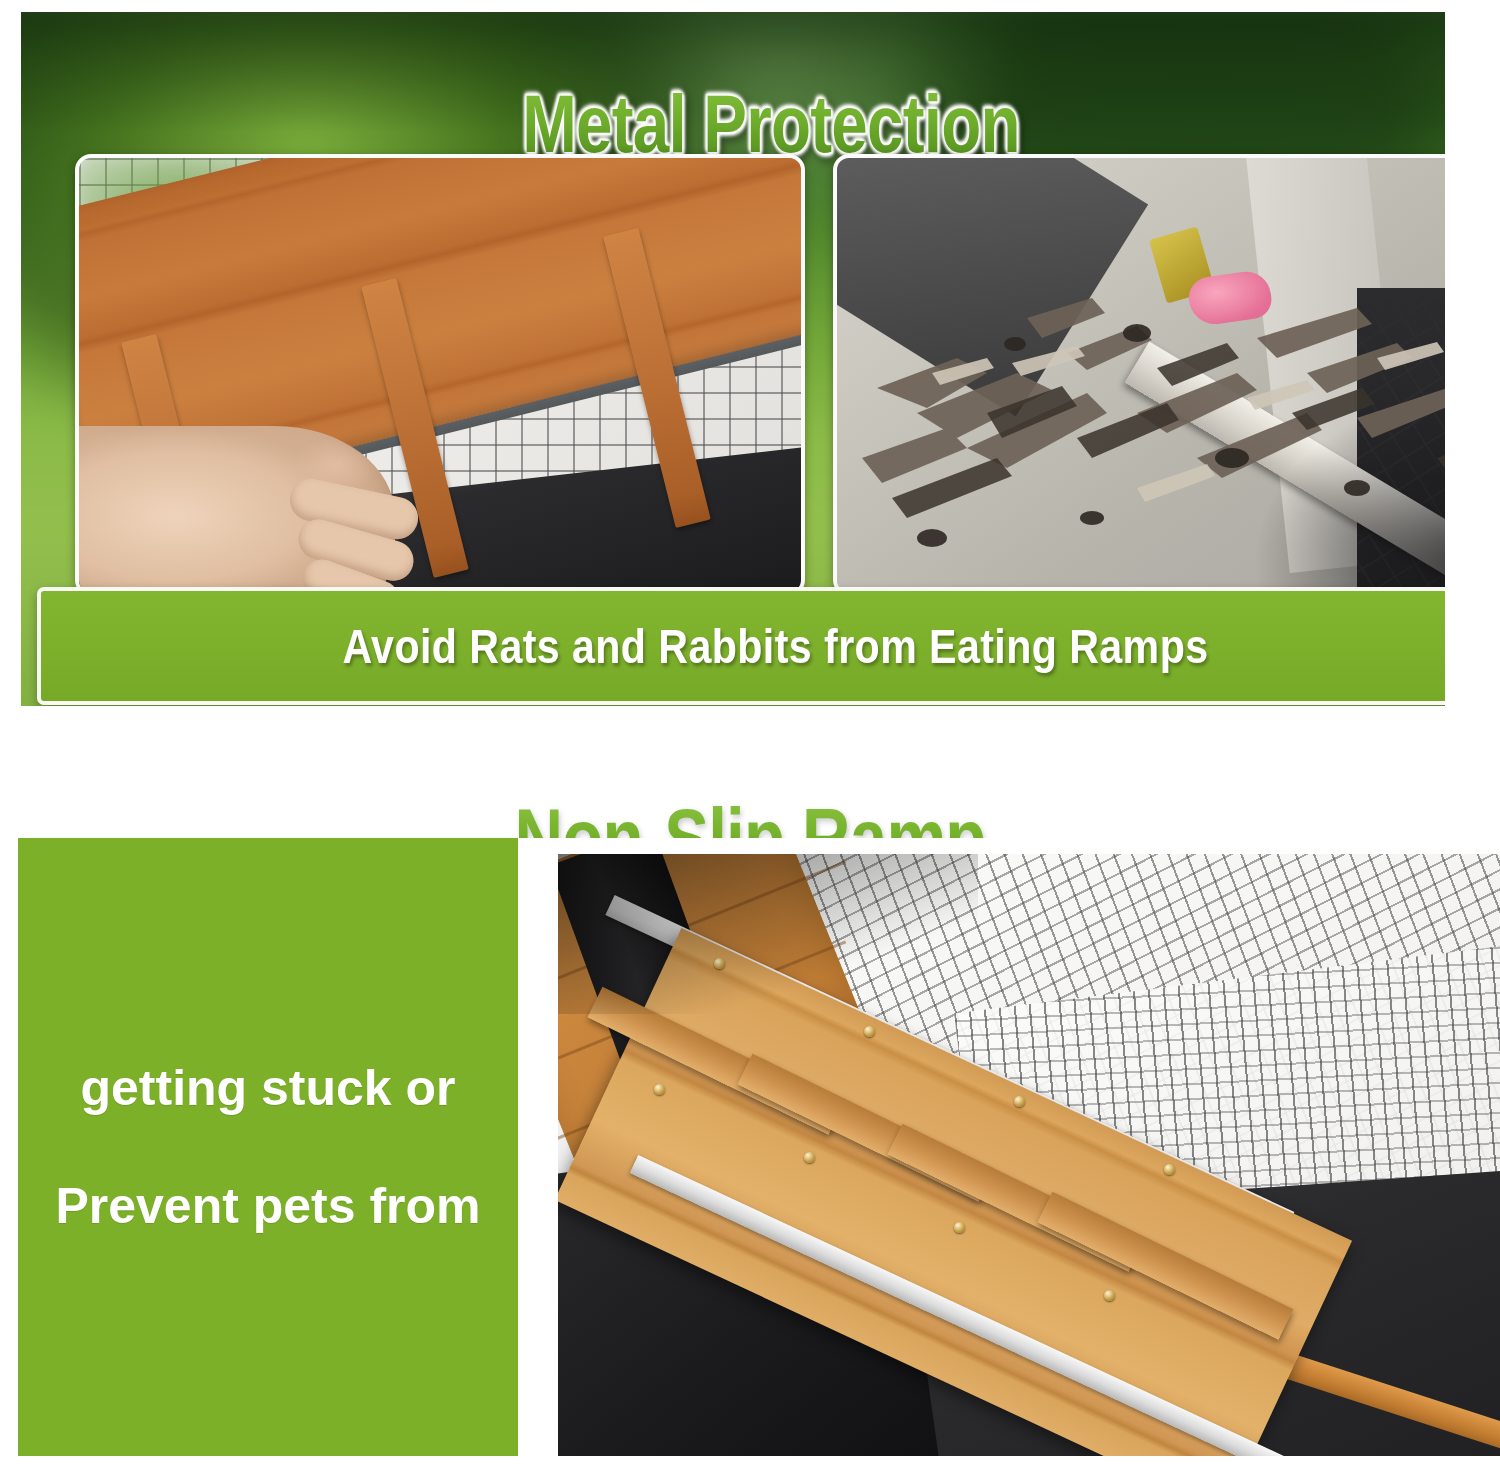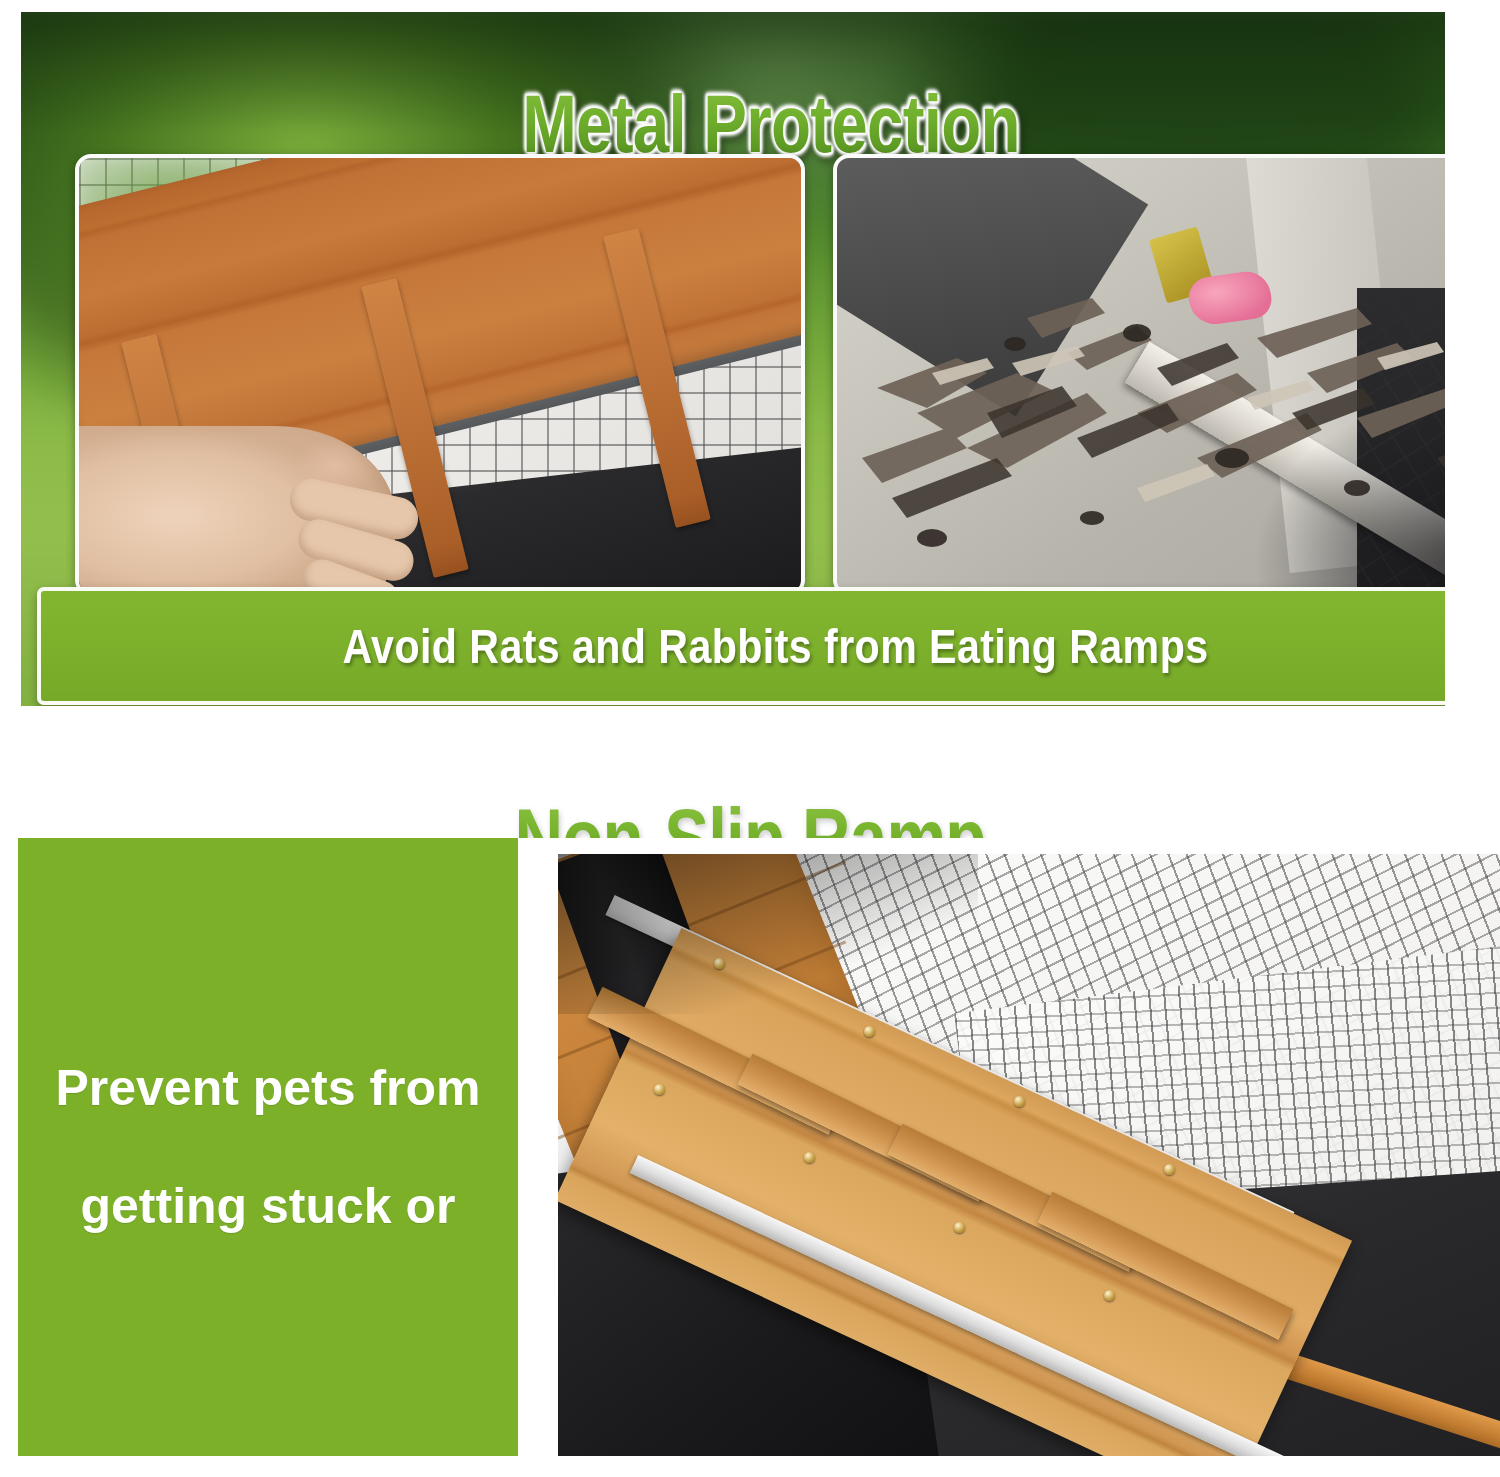--- a/index.html
+++ b/index.html
@@ -409,22 +409,22 @@
   </div>
 </section>
 
 <section class="mid-title-wrap">
   <h2 class="mid-title">Non-Slip Ramp</h2>
 </section>
 
 <section class="bottom-section">
 
   <div class="bottom-green">
+    <div class="line">getting stuck or</div>
     <div class="line">Prevent pets from</div>
-    <div class="line">getting stuck or</div>
   </div>
 
   <figure class="bottom-photo">
     <div class="bp-meshwall"></div>
     <div class="bp-meshwall2"></div>
     <div class="bp-floor"></div>
     <div class="bp-woodrail"></div>
     <div class="bp-darkframe2"></div>
     <div class="bp-hutch"></div>
     <div class="bp-hutch-line" style="top:70px;"></div>

